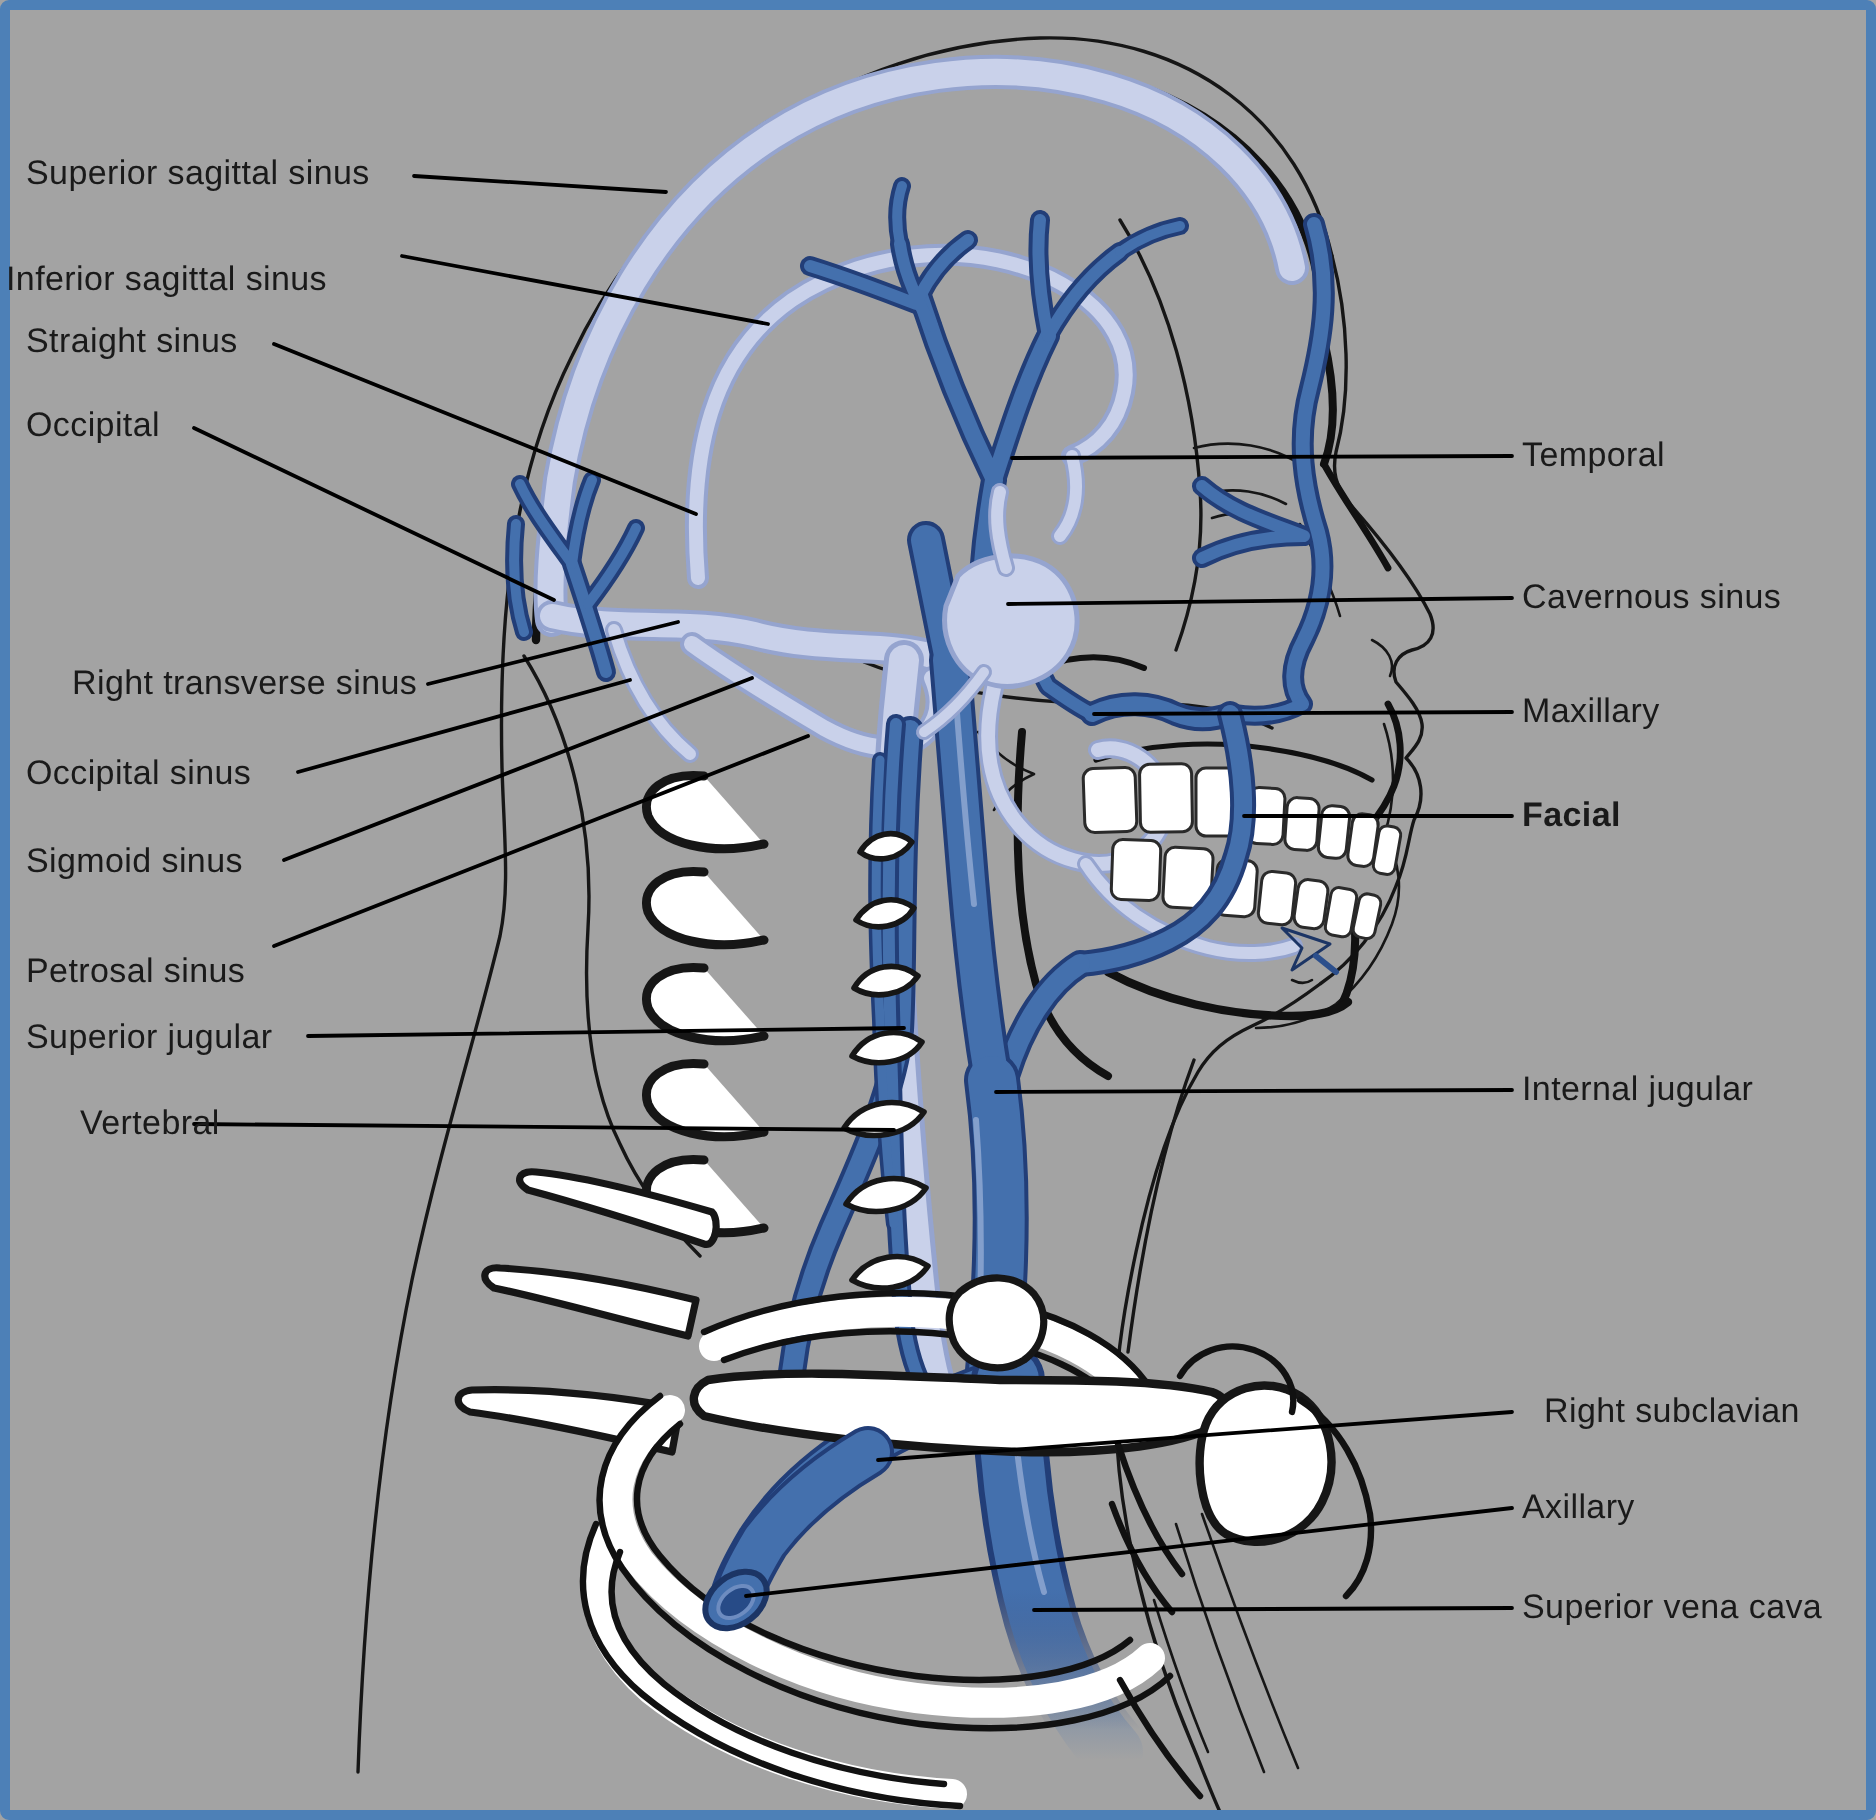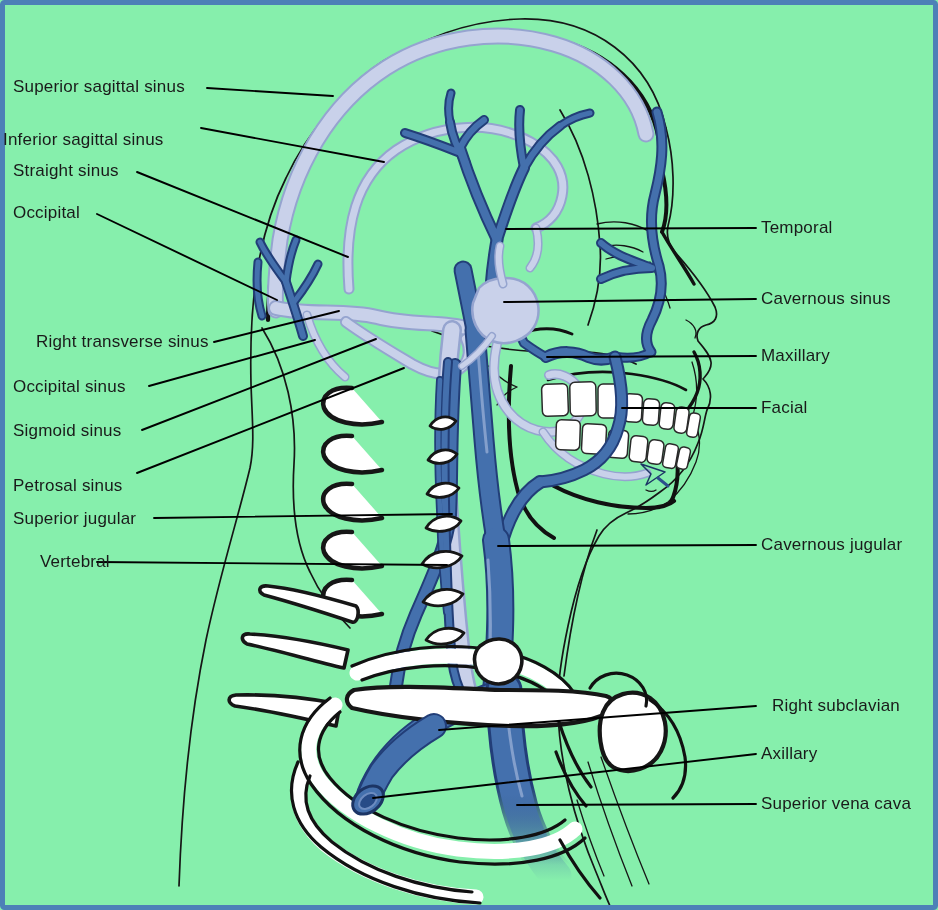--- a/index.html
+++ b/index.html
@@ -1,16 +1,16 @@
 <!DOCTYPE html>
 <html><head>
 <meta charset="utf-8">
 <style>
   html,body{margin:0;padding:0;background:#fff;}
-  #canvas{position:relative;width:938px;height:910px;background:#86efac;overflow:hidden;
+  #canvas{position:relative;width:938px;height:910px;background:#a3a3a3;overflow:hidden;
           font-family:"Liberation Sans",sans-serif;}
   #art,#leaders{position:absolute;left:0;top:0;}
   #leaders{pointer-events:none;}
   #labels-layer{position:absolute;left:0;top:0;width:100%;height:100%;pointer-events:none;}
   .label{position:absolute;transform:translateY(-50%);font:17px/1.15 "Liberation Sans",sans-serif;
          color:#1a1a1a;white-space:nowrap;letter-spacing:.2px;}
   svg path{fill:none;stroke-linecap:round;stroke-linejoin:round;}
   .thin{stroke:#161616;stroke-width:1.7;}
   .thin2{stroke:#161616;stroke-width:1.3;}
   .bold{stroke:#111;stroke-width:4.2;}
@@ -260,20 +260,20 @@
       <div class="label" style="left: 13px; top: 213px;">Occipital</div>
       <div class="label" style="left: 13px; top: 342px; margin-left: 23px;">Right transverse sinus</div>
       <div class="label" style="left: 13px; top: 387px;">Occipital sinus</div>
       <div class="label" style="left: 13px; top: 431px;">Sigmoid sinus</div>
       <div class="label" style="left: 13px; top: 486px; text-align: right;">Petrosal sinus</div>
       <div class="label" style="left: 13px; top: 519px;">Superior jugular</div>
       <div class="label" style="left: 13px; top: 562px; margin-left: 27px;">Vertebral</div>
       <div class="label" style="left: 761px; top: 228px;">Temporal</div>
       <div class="label" style="left: 761px; top: 299px;">Cavernous sinus</div>
       <div class="label" style="left: 761px; top: 356px;">Maxillary</div>
-      <div class="label" style="left: 761px; top: 408px;">Facial</div>
-      <div class="label" style="left: 761px; top: 545px;">Cavernous jugular</div>
+      <div class="label" style="left: 761px; top: 408px; font-weight: bold;">Facial</div>
+      <div class="label" style="left: 761px; top: 545px;">Internal jugular</div>
       <div class="label" style="left: 761px; top: 706px; margin-left: 11px;">Right subclavian</div>
       <div class="label" style="left: 761px; top: 754px;">Axillary</div>
       <div class="label" style="left: 761px; top: 804px;">Superior vena cava</div>
     </div>
 
 </div>
 
 </body></html>

